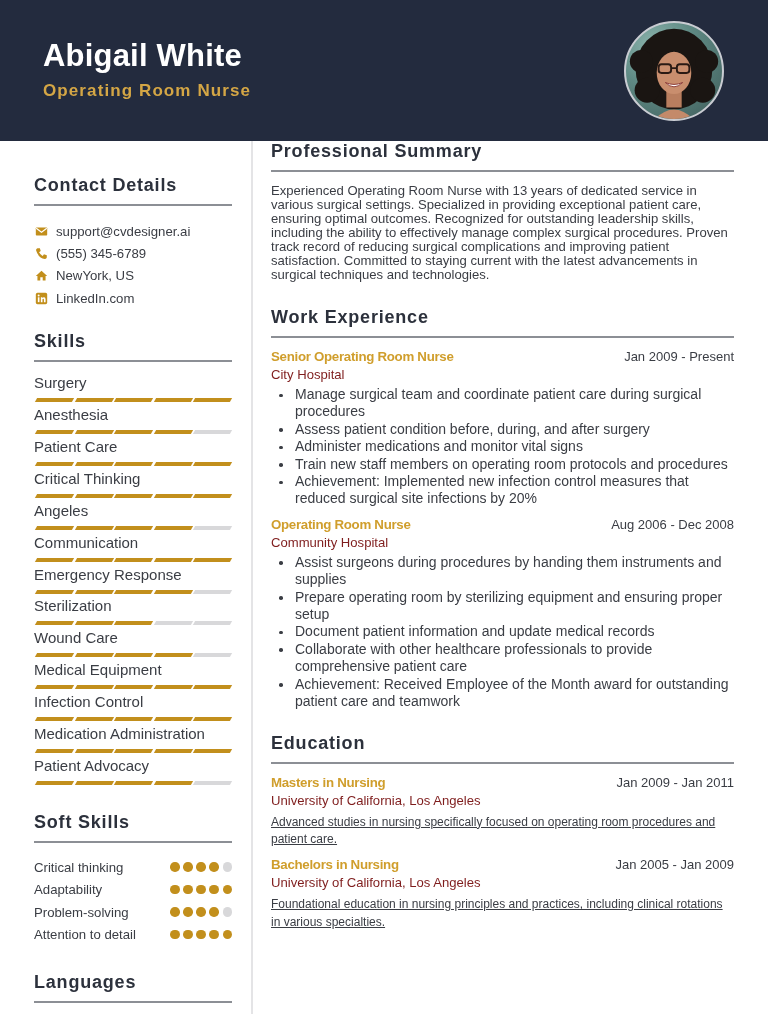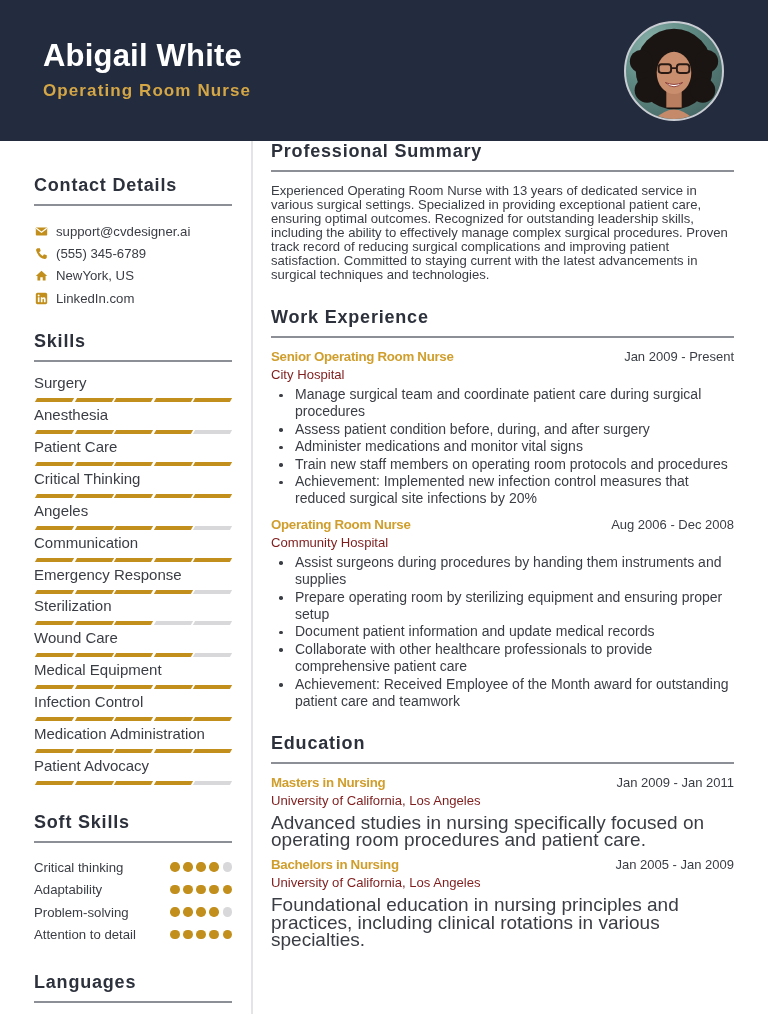--- a/index.html
+++ b/index.html
@@ -78,21 +78,21 @@
     .job-title { font-size: 13.3px; font-weight: bold; color: #d09e2c; letter-spacing: -0.3px; }
     .job-date { font-size: 13px; color: #3a3d44; }
     .job-org { font-size: 13.1px; color: #7f1d1d; margin-top: 3px; }
     .job-bullets { margin-top: 4px; padding-left: 24px; list-style: none; }
     .job-bullets li { position: relative; font-size: 14px; line-height: 17.4px; color: #3a3d44; }
     .job-bullets li::before { content: ""; position: absolute; left: -16px; top: 7.5px; width: 3.5px; height: 3.5px; border-radius: 50%; background: #3a3d44; }
 
     .edu { margin-top: 22px; }
     .degree { margin-top: 11px; }
     .degree + .degree { margin-top: 9px; }
-    .deg-desc { margin-top: 6px; font-size: 19px; line-height: 17.4px; color: #3a3d44; }
+    .deg-desc { margin-top: 6px; font-size: 12px; line-height: 17.4px; color: #3a3d44; text-decoration: underline; }
   </style>
 </head>
 <body>
 
 <div class="header">
   <div class="name">Abigail White</div>
   <div class="role">Operating Room Nurse</div>
   <div class="avatar">
     <svg viewBox="0 0 100 100">
 

